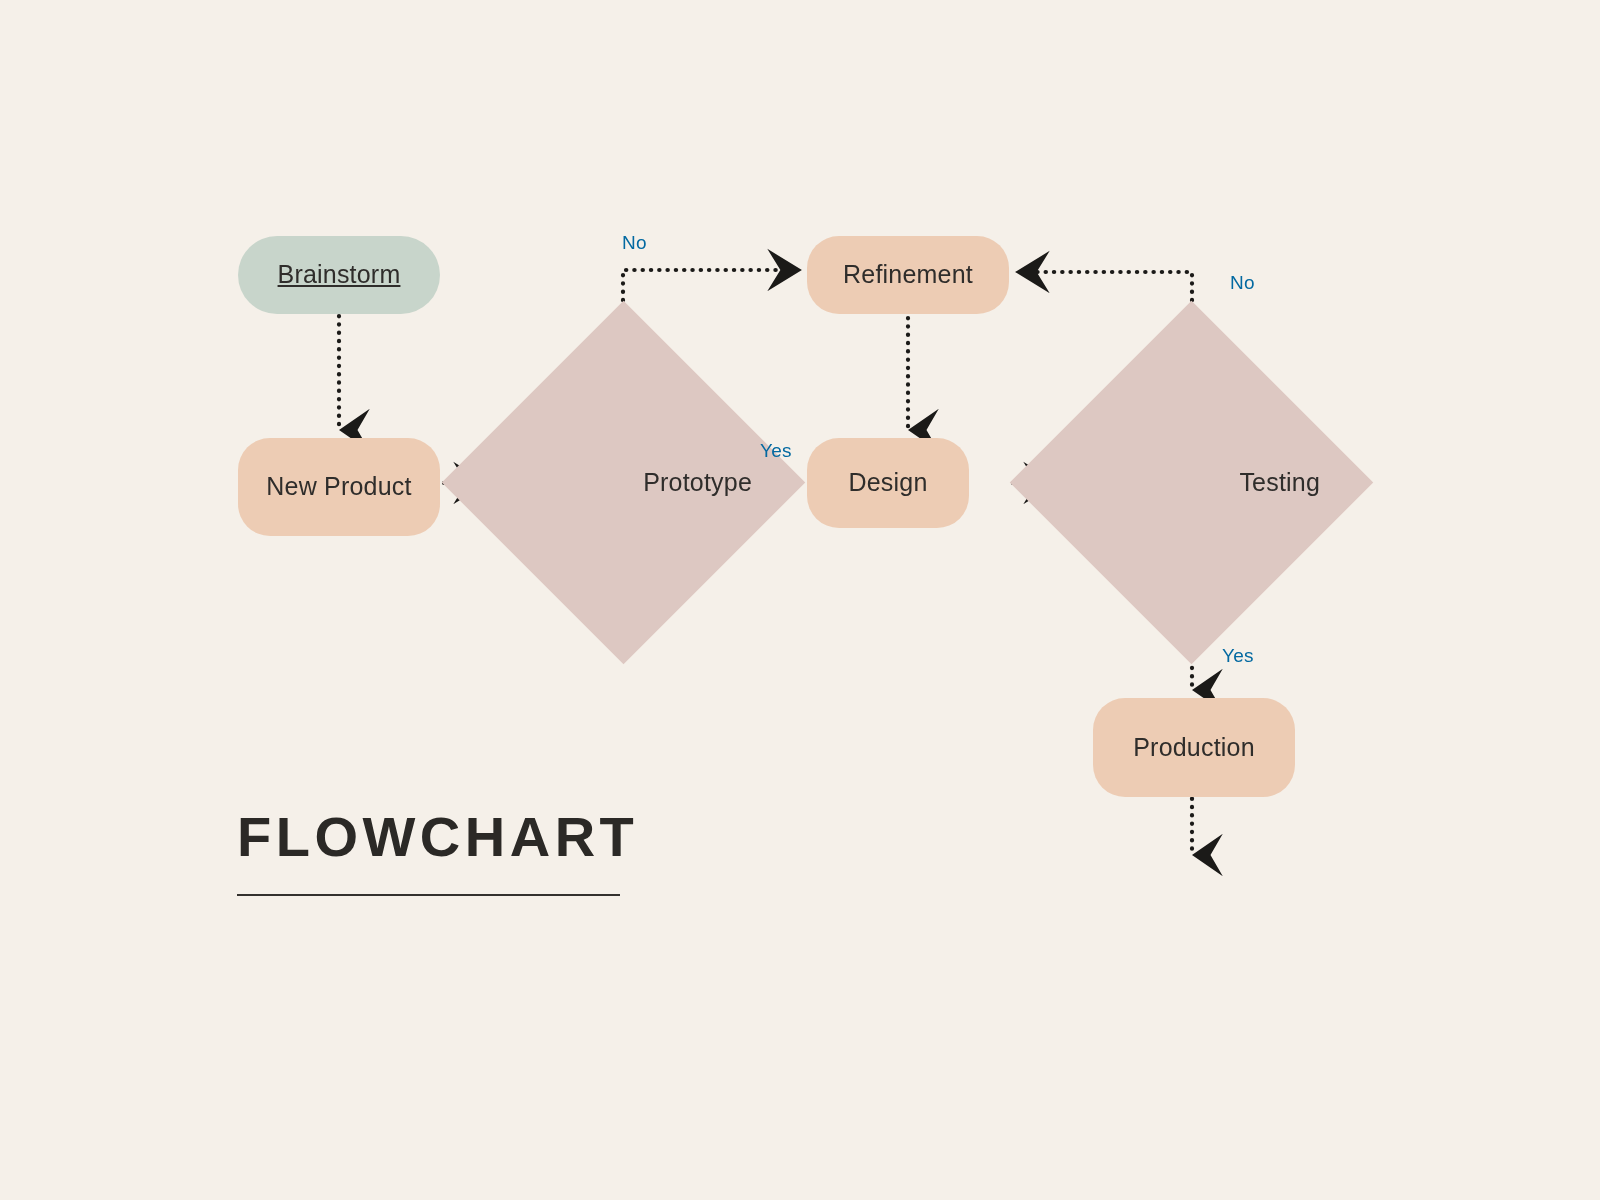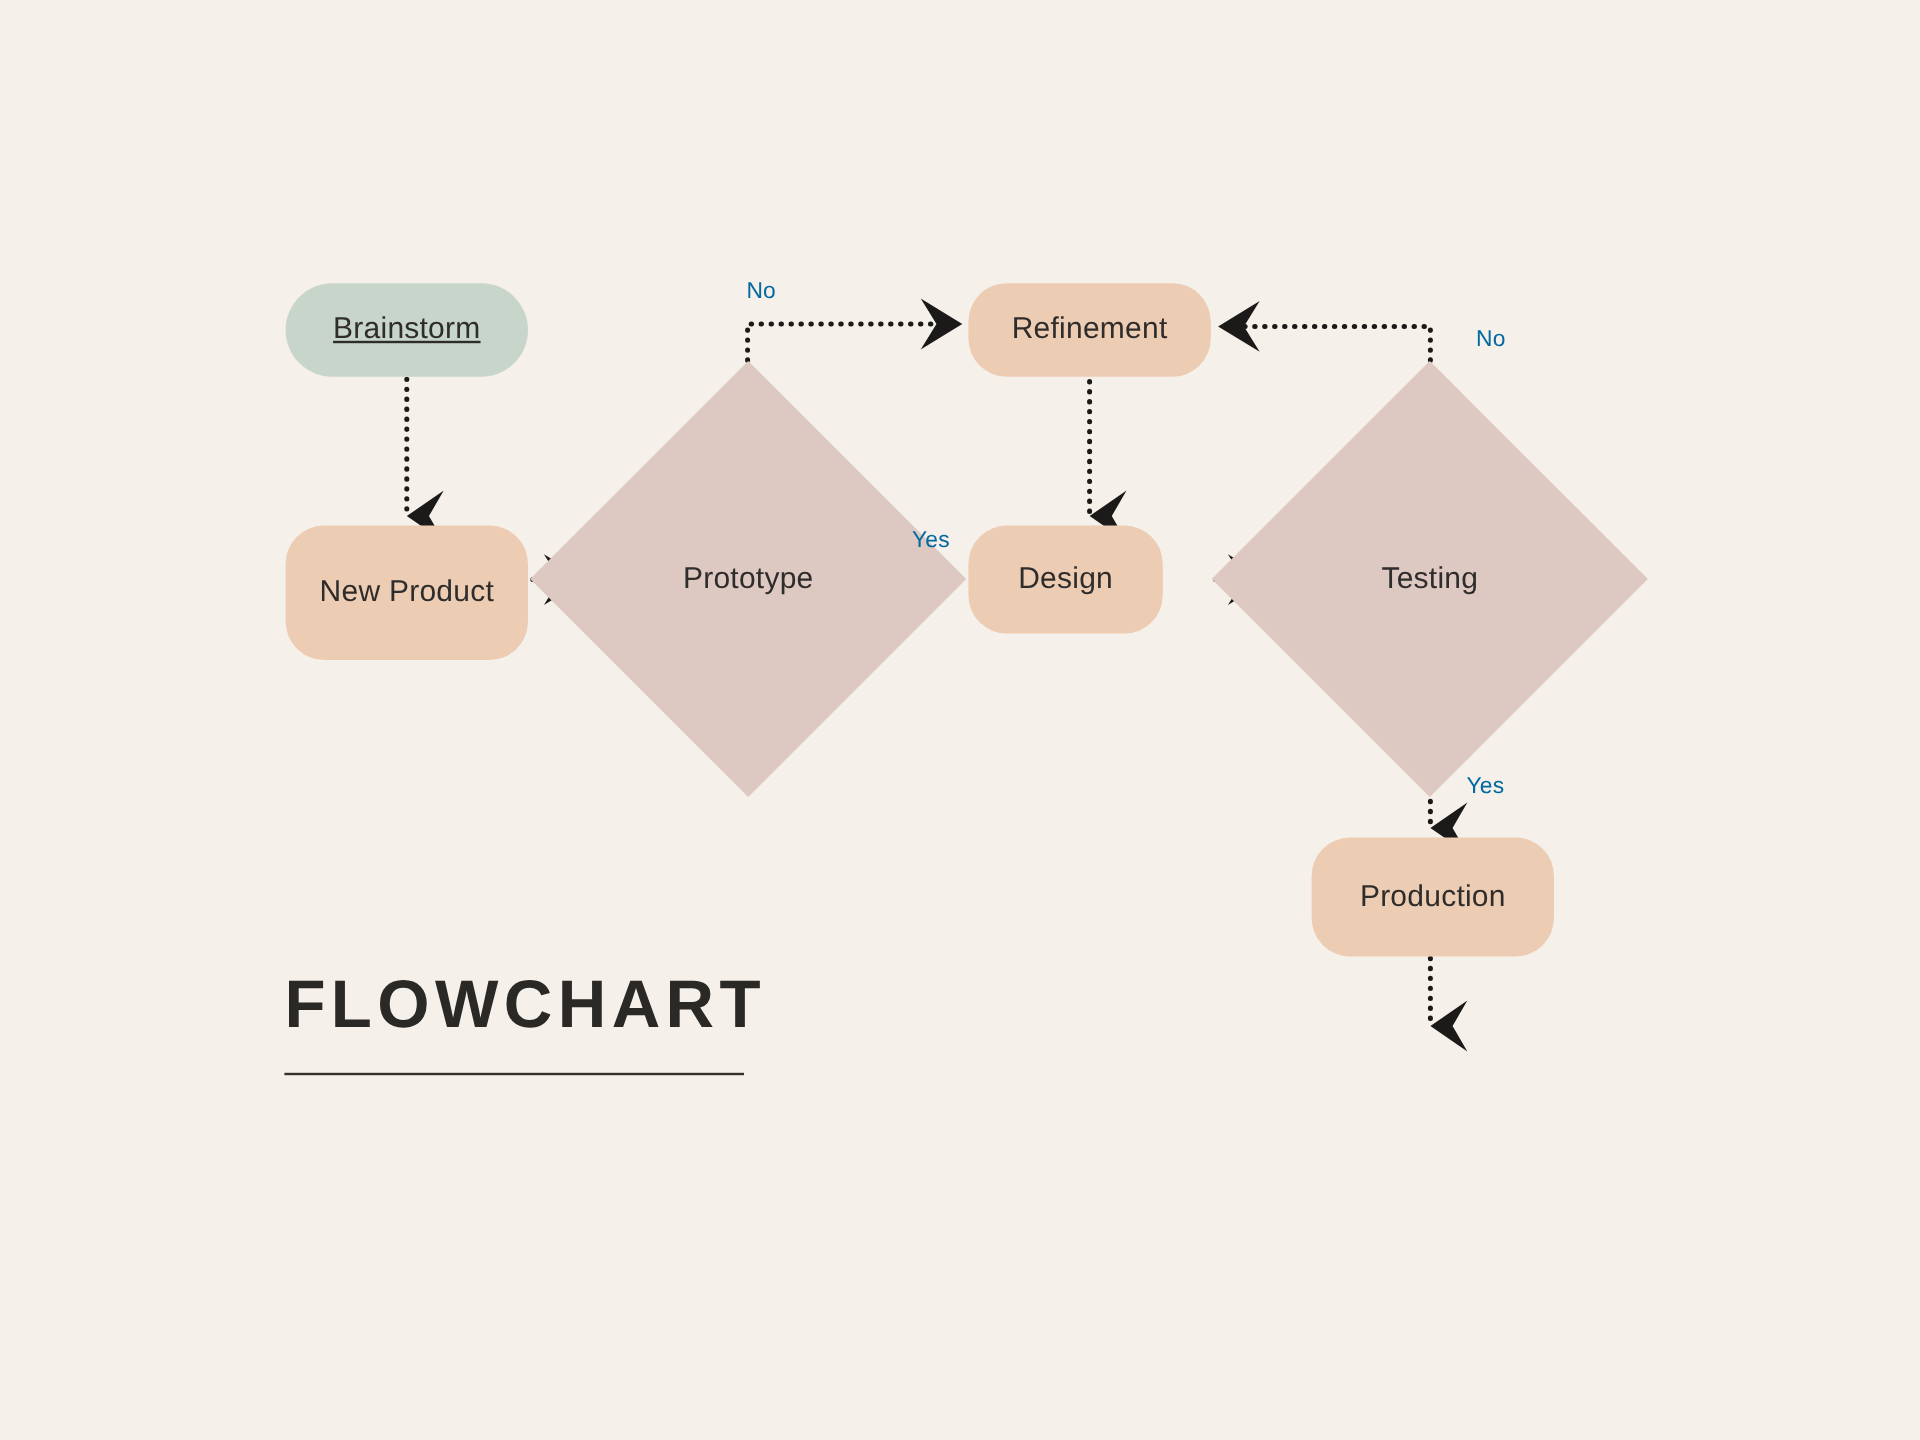--- a/index.html
+++ b/index.html
@@ -47,21 +47,21 @@
     border-radius: 999px;
     text-decoration: underline;
   }
   .node-process {
     background: #edccb4;
   }
   .node-decision-wrap {
     position: absolute;
     display: flex;
     align-items: center;
-    justify-content: center;
+    justify-content: flex-end;
   }
   .diamond-shape {
     position: absolute;
     left: 0; top: 0;
     width: 100%;
     height: 100%;
     background: #ddc8c2;
     transform: rotate(45deg);
   }
   .diamond-label {
@@ -144,21 +144,21 @@
       <path d="M1192 618 L1192 690" marker-end="url(#arrow-down)"></path>
 
       <path d="M1192 782 L1192 855" marker-end="url(#arrow-down)"></path>
     </g>
   </svg>
 
   <div class="node node-terminator" style="left:238px; top:236px; width:202px; height:78px;">
     <span>Brainstorm</span>
   </div>
 
-  <div class="node node-process" style="left:238px; top:438px; width:202px; height:112px;">
+  <div class="node node-process" style="left:238px; top:438px; width:202px; height:98px;">
     <span>New Product</span>
   </div>
 
   <div class="node-decision-wrap" style="left:495px; top:354px; width:257px; height:257px;">
     <div class="diamond-shape"></div>
     <span class="diamond-label">Prototype</span>
   </div>
 
   <div class="node node-process" style="left:807px; top:236px; width:202px; height:78px;">
     <span>Refinement</span>

